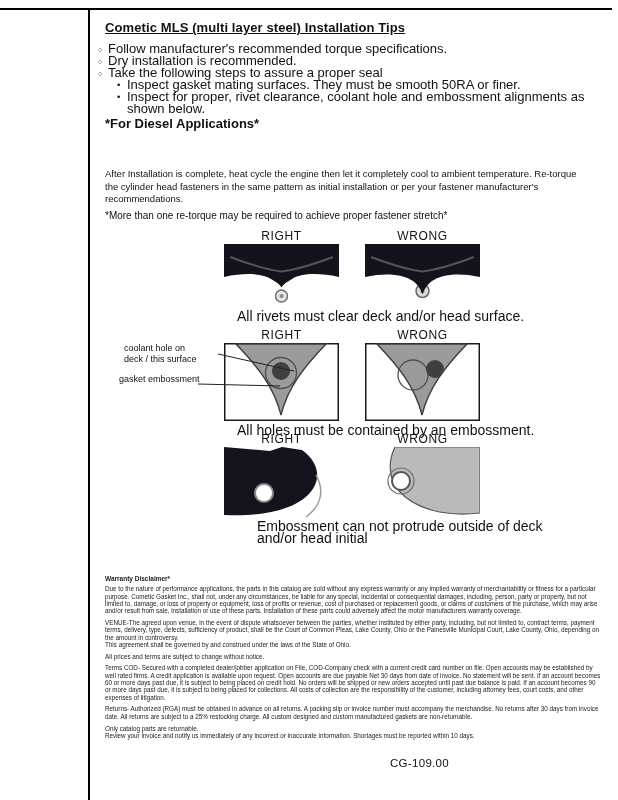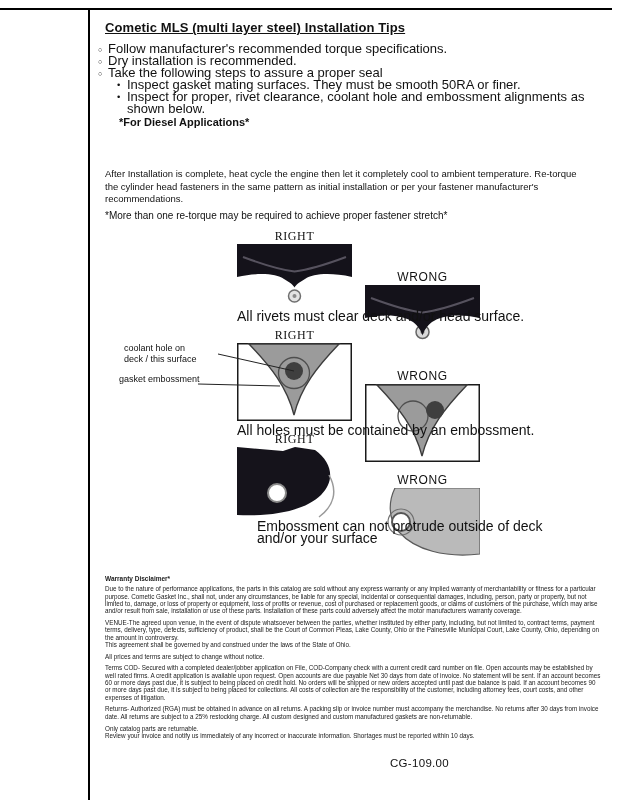--- a/index.html
+++ b/index.html
@@ -12,28 +12,28 @@
   .rule-left { position:absolute; left:88px; top:8px; width:2px; height:792px; background:#000; }
 
   .title { position:absolute; left:105px; top:20px; font-size:13px; font-weight:bold; text-decoration:underline; letter-spacing:0.1px; }
 
   .bullets { position:absolute; left:98px; top:43px; font-size:13px; line-height:12px; width:500px; }
   .bullet { position:relative; padding-left:10px; }
   .bullet::before { content:"○"; position:absolute; left:0; top:0.5px; font-size:7px; }
   .sub { margin-left:19px; }
   .sub::before { content:"•"; font-size:9.5px; top:0; }
 
-  .diesel-heading { position:absolute; left:119px; top:116px; font-size:11px; font-weight:bold; }
+  .diesel-heading { position:absolute; left:105px; top:116px; font-size:13px; font-weight:bold; }
   .para { position:absolute; left:105px; font-size:9.5px; line-height:12.5px; }
   .para1 { top:134px; width:487px; }
   .para2 { top:168px; width:472px; }
   .note  { position:absolute; left:105px; top:210px; font-size:10px; }
 
   .dg-head { position:absolute; width:115px; text-align:center; font-size:12px; letter-spacing:0.6px; }
-  .col-l { left:237px;font-family:Liberation Serif, serif; } .col-r { left:365px;margin-top:41px; }
+  .col-l { left:224px; } .col-r { left:365px; }
   .hr1 { top:229px; } .hr2 { top:328px; } .hr3 { top:432px; }
   .panel { position:absolute; }
   .pr1 { top:244px; } .pr2 { top:343px; } .pr3 { top:447px; }
   .caption { position:absolute; left:237px; font-size:14px; line-height:11.5px; }
   .cap1 { top:311px; } .cap2 { top:425px; } .cap3 { top:521px;margin-left:20px; }
 
   .lbl { position:absolute; font-size:9px; line-height:11px; }
   .lbl1 { left:124px; top:343px; }
   .lbl2 { left:119px; top:374px; }
   .leaders { position:absolute; left:192px; top:348px; z-index:5; }
@@ -135,21 +135,21 @@
   <div class="panel pr3 col-r">
     <svg width="115" height="72" viewBox="0 0 115 72">
       <rect width="115" height="72" fill="#ffffff"></rect>
       <path d="M30,0 H115 V66 C80,70 50,62 34,44 C22,30 24,12 30,0 Z" fill="#bababa" stroke="#5a5a5a" stroke-width="1.2"></path>
       <circle cx="36" cy="34" r="13" fill="none" stroke="#6f6f6f" stroke-width="1.2"></circle>
       <circle cx="36" cy="34" r="9" fill="#ffffff" stroke="#555555" stroke-width="2"></circle>
     </svg>
   </div>
   <div class="caption cap3">
     <div>Embossment can not protrude outside of deck</div>
-    <div>and/or your surface</div>
+    <div>and/or head initial</div>
   </div>
 
   <div class="disclaimer">
     <div class="dh">Warranty Disclaimer*</div>
     <div class="dp">Due to the nature of performance applications, the parts in this catalog are sold without any express warranty or any implied warranty of merchantability or fitness for a particular purpose.  Cometic Gasket Inc., shall not, under any circumstances, be liable for any special, incidental or consequential damages, including, person, party or property, but not limited to, damage, or loss of property or equipment, loss of profits or revenue, cost of purchased or replacement goods, or claims of customers of the purchase, which may arise and/or result from sale, installation or use of these parts.  Installation of these parts could adversely affect the motor manufacturers warranty coverage.</div>
     <div class="dp-tight">VENUE-The agreed upon venue, in the event of dispute whatsoever between the parties, whether instituted by either party, including, but not limited to, contract terms, payment terms, delivery, type, defects, sufficiency of product, shall be the Court of Common Pleas, Lake County, Ohio or the Painesville Municipal Court, Lake County, Ohio, depending on the amount in controversy.</div>
     <div class="dp">This agreement shall be governed by and construed under the laws of the State of Ohio.</div>
     <div class="dp">All prices and terms are subject to change without notice.</div>
     <div class="dp">Terms COD- Secured with a completed dealer/jobber application on File, COD-Company check with a current credit card number on file.  Open accounts may be established by well rated firms.  A credit application is available upon request.  Open accounts are due payable Net 30 days from date of invoice.  No statement will be sent.  If an account becomes 60 or more days past due, it is subject to being placed on credit hold.  No orders will be shipped or new orders accepted until past due balance is paid.  If an account becomes 90 or more days past due, it is subject to being placed for collections.  All costs of collection are the responsibility of the customer, including attorney fees, court costs, and other expenses of litigation.</div>
     <div class="dp">Returns- Authorized (RGA) must be obtained in advance on all returns.  A packing slip or invoice number must accompany the merchandise.  No returns after 30 days from invoice date.  All returns are subject to a 25% restocking charge.  All custom designed and custom manufactured gaskets are non-returnable.</div>

